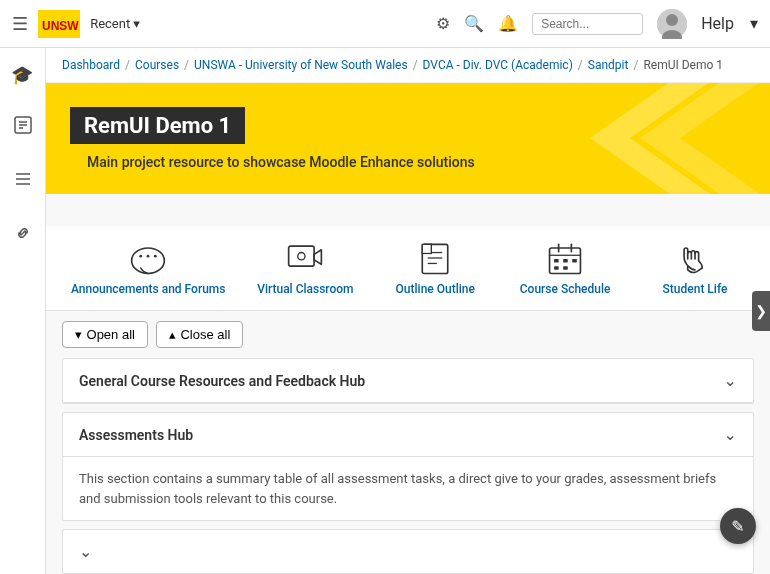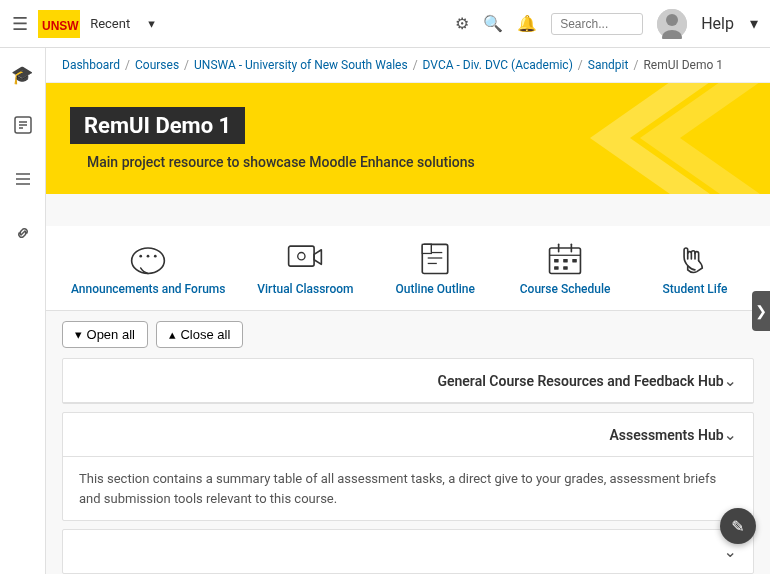--- a/index.html
+++ b/index.html
@@ -5,21 +5,21 @@
     * { box-sizing: border-box; margin: 0; padding: 0; }
     body { font-family: -apple-system, BlinkMacSystemFont, 'Segoe UI', Roboto, sans-serif; font-size: 14px; color: #333; background: #f8f8f8; width: 770px; height: 574px; overflow: hidden; }
 
     
     .navbar {
       display: flex; align-items: center; background: #fff; height: 48px;
       border-bottom: 1px solid #ddd; padding: 0 12px; gap: 10px;
     }
     .navbar-hamburger { font-size: 18px; cursor: pointer; color: #555; }
     .navbar-logo { display: flex; align-items: center; gap: 6px; }
-    .navbar-recent { font-size: 13px; color: #333; cursor: pointer; display: flex; align-items: center; gap: 18px; }
+    .navbar-recent { font-size: 13px; color: #333; cursor: pointer; display: flex; align-items: center; gap: 3px; }
     .navbar-spacer { flex: 1; }
     .navbar-icons { display: flex; align-items: center; gap: 14px; color: #555; }
     .navbar-icons span { cursor: pointer; font-size: 16px; }
     .navbar-avatar { width: 30px; height: 30px; border-radius: 50%; background: #ccc; display: flex; align-items: center; justify-content: center; font-size: 14px; cursor: pointer; }
     .navbar-help { font-size: 13px; color: #333; cursor: pointer; display: flex; align-items: center; gap: 16px; }
 
     
     .sidebar {
       position: absolute; top: 48px; left: 0; width: 46px; height: 526px;
       background: #fff; border-right: 1px solid #e0e0e0;
@@ -57,21 +57,21 @@
     
     .action-bar { padding: 10px 16px; background: #f8f8f8; display: flex; gap: 8px; }
     .btn-action {
       border: 1px solid #aaa; background: #fff; padding: 5px 12px;
       border-radius: 4px; cursor: pointer; font-size: 13px; display: flex; align-items: center; gap: 5px;
     }
 
     
     .accordion-section { background: #fff; margin: 0 0 2px 0; border: 1px solid #e0e0e0; border-radius: 2px; }
     .accordion-header {
-      display: flex; align-items: center; justify-content: flex-end;
+      display: flex; align-items: center; justify-content: space-between;
       padding: 12px 16px; cursor: pointer; border-bottom: 1px solid #e0e0e0;
     }
     .accordion-header h3 { font-size: 14px; font-weight: 600; color: #333; }
     .accordion-header .chevron { color: #555; font-size: 16px; }
     .accordion-body { padding: 12px 16px; font-size: 13px; color: #555; line-height: 1.5; }
     .accordion-section.collapsed .accordion-header { border-bottom: none; }
 
     
     .fab {
       position: absolute; bottom: 30px; right: 14px;
@@ -107,21 +107,21 @@
   </div>
   <div class="navbar-recent">
     <span>Recent</span>
     <span>▾</span>
   </div>
   <div class="navbar-spacer"></div>
   <div class="navbar-icons">
     <span title="Settings">⚙</span>
     <span title="Search">🔍</span>
     <span title="Notifications">🔔</span>
-    <input type="text" style="border: 1px solid rgb(204, 204, 204); border-radius: 3px; padding: 3px 8px; font-size: 12px; width: 92px;" placeholder="Search...">
+    <input type="text" style="border: 1px solid rgb(204, 204, 204); border-radius: 3px; padding: 3px 8px; font-size: 12px; width: 111px;" placeholder="Search...">
     <div class="navbar-avatar">
       <svg width="30" height="30" viewBox="0 0 30 30">
         <circle cx="15" cy="15" r="15" fill="#ccc"></circle>
         <circle cx="15" cy="11" r="6" fill="#888"></circle>
         <ellipse cx="15" cy="28" rx="10" ry="7" fill="#888"></ellipse>
       </svg>
     </div>
     <div class="navbar-help">
       <span>Help</span>
       <span>▾</span>

